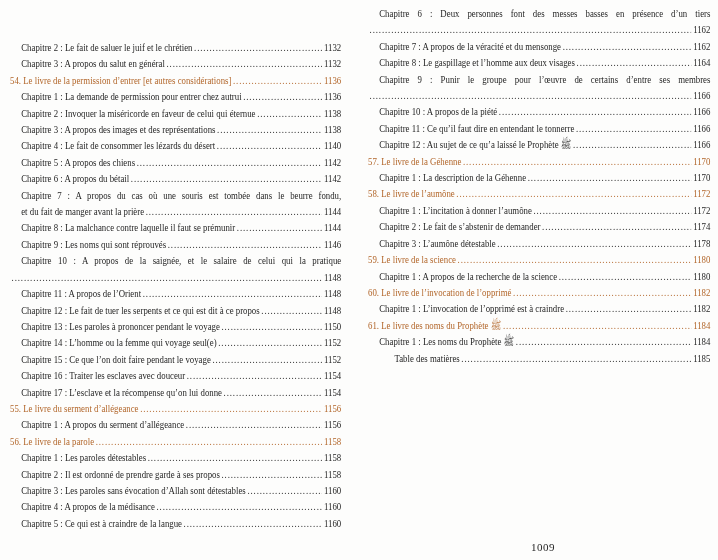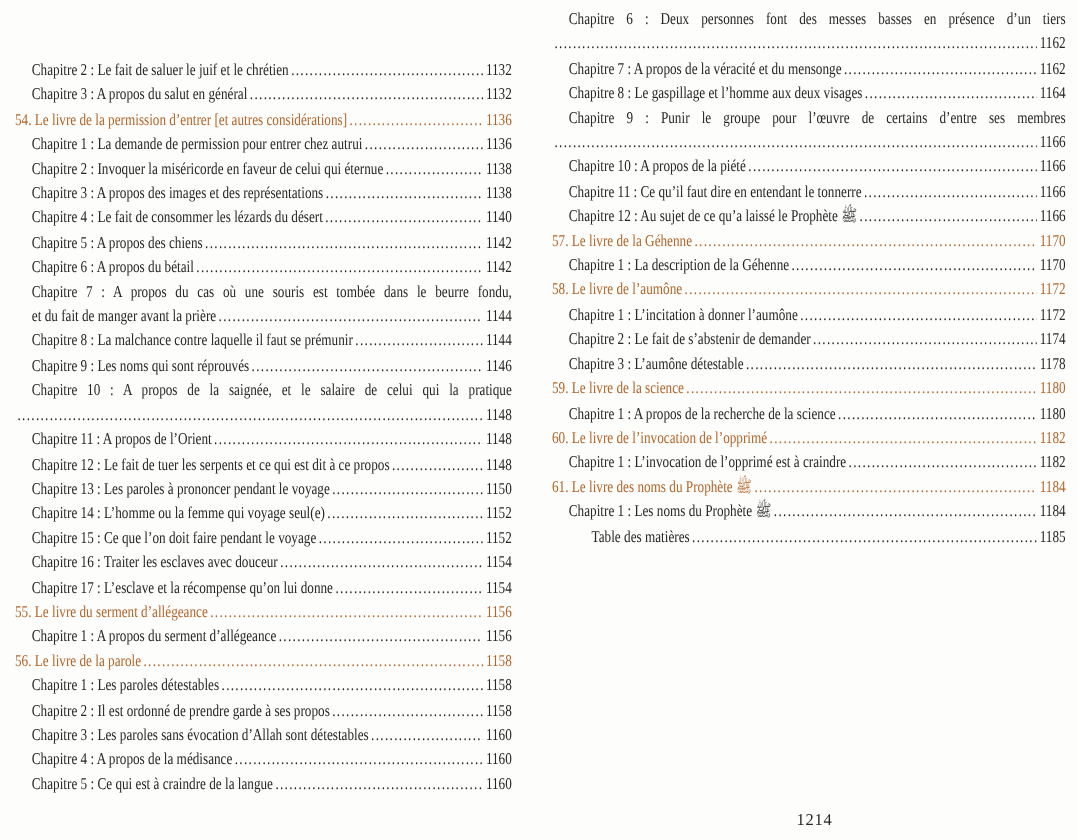--- a/index.html
+++ b/index.html
@@ -318,15 +318,15 @@
           <span class="txt">Chapitre 1 : Les noms du Prophète ﷺ</span>
           <span class="leader">........................................................................................................................................................................................................</span>
           <span class="pg">1184</span>
         </div>
         <div class="row chapter ind2">
           <span class="txt">Table des matières</span>
           <span class="leader">........................................................................................................................................................................................................</span>
           <span class="pg">1185</span>
         </div>
       </div>
-    <div class="folio">1214</div>
+    <div class="folio">1009</div>
   </section>
 </div>
 
 </body></html>

